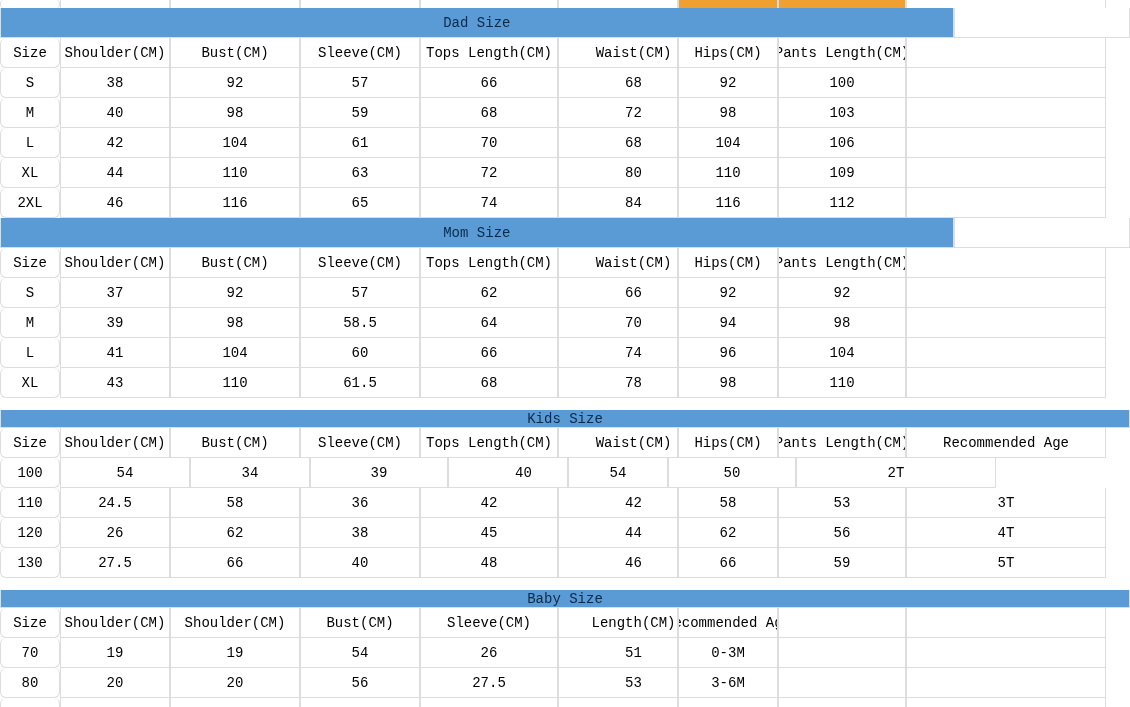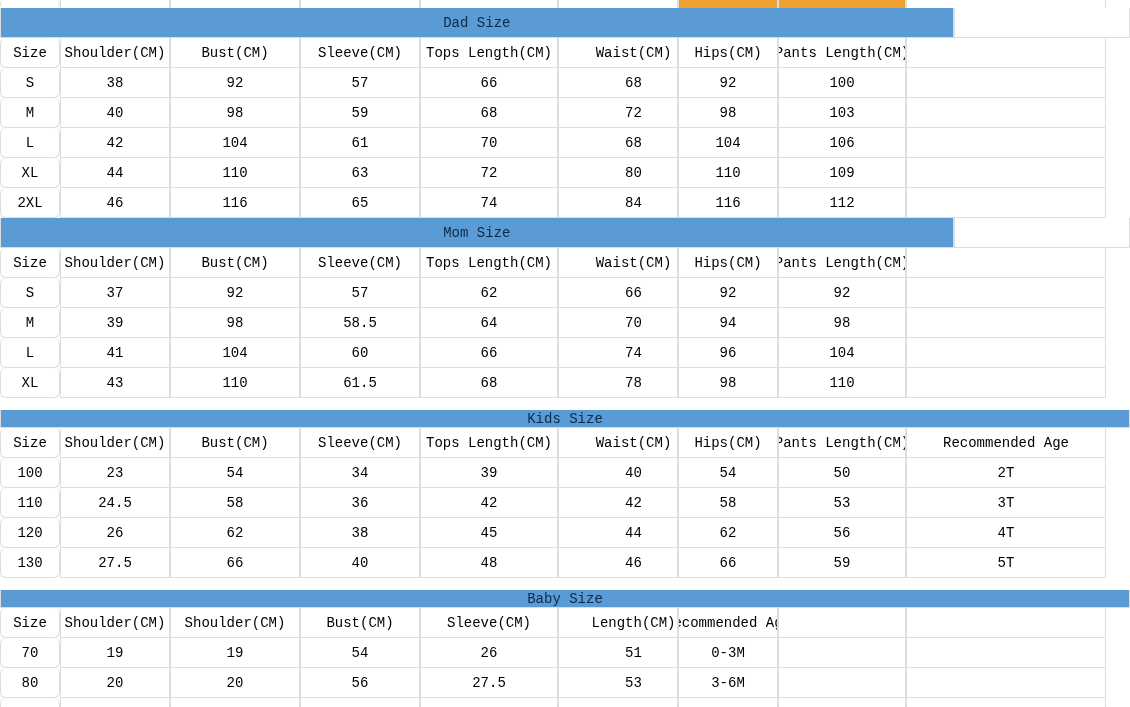--- a/index.html
+++ b/index.html
@@ -227,21 +227,20 @@
     <div class="cell col-header c3">Sleeve(CM)</div>
     <div class="cell col-header c4">Tops Length(CM)</div>
     <div class="cell col-header c5">Waist(CM)</div>
     <div class="cell col-header c6">Hips(CM)</div>
     <div class="cell col-header c7">Pants Length(CM)</div>
     <div class="cell col-header c8">Recommended Age</div>
   </div>
   <div id="kids-rows">
       <div class="row">
         <div class="cell data-cell c0">100</div>
-        <div class="cell data-cell c1">23</div>
         <div class="cell data-cell c2">54</div>
         <div class="cell data-cell c3">34</div>
         <div class="cell data-cell c4">39</div>
         <div class="cell data-cell c5">40</div>
         <div class="cell data-cell c6">54</div>
         <div class="cell data-cell c7">50</div>
         <div class="cell data-cell c8">2T</div>
       </div>
       <div class="row">
         <div class="cell data-cell c0">110</div>

